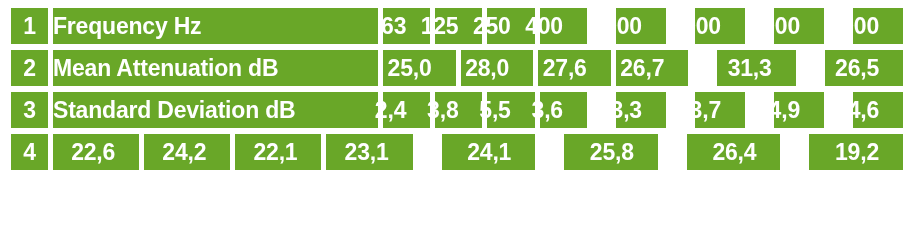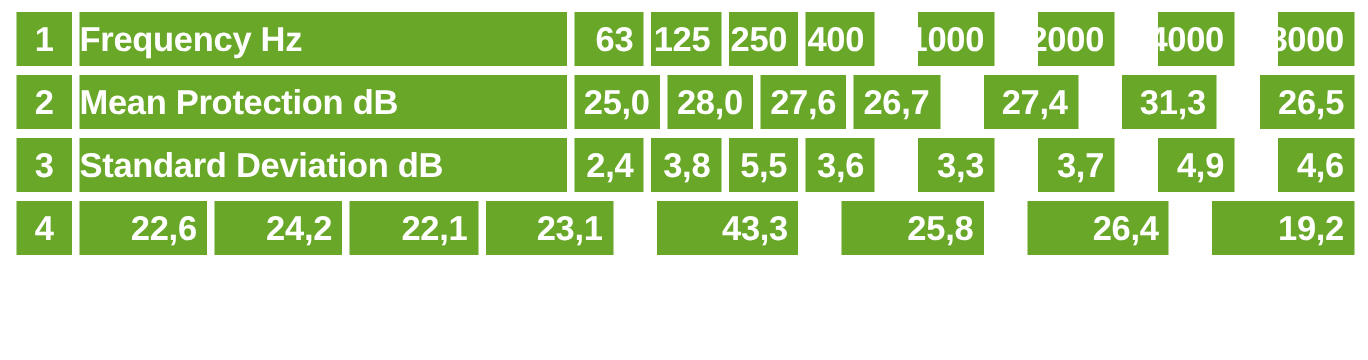--- a/index.html
+++ b/index.html
@@ -63,21 +63,21 @@
   .table-row.row-condensed .cell-label {
     font-size: 22px;
     letter-spacing: -0.9px;
     word-spacing: -3px;
   }
 
   .cell-value {
     flex: 1 1 0;
     min-width: 0;
     justify-content: flex-end;
-    padding-right: 7px;
+    padding-right: 24px;
     font-size: 23px;
   }
 
   
   .cell-value.wide {
     flex: 1.12 1 0;
     margin-left: 24px;
   }
 </style>
 </head>
@@ -93,26 +93,25 @@
     <div class="cell cell-value">250</div>
     <div class="cell cell-value">400</div>
     <div class="cell cell-value wide">1000</div>
     <div class="cell cell-value wide">2000</div>
     <div class="cell cell-value wide">4000</div>
     <div class="cell cell-value wide">8000</div>
   </div>
 
   <div class="table-row">
     <div class="cell cell-index">2</div>
-    <div class="cell cell-label">Mean Protection dB</div>
+    <div class="cell cell-label">Mean Attenuation dB</div>
     <div class="cell cell-value">25,0</div>
     <div class="cell cell-value">28,0</div>
     <div class="cell cell-value">27,6</div>
     <div class="cell cell-value">26,7</div>
-    <div class="cell cell-value wide">27,4</div>
     <div class="cell cell-value wide">31,3</div>
     <div class="cell cell-value wide">26,5</div>
   </div>
 
   <div class="table-row">
     <div class="cell cell-index">3</div>
     <div class="cell cell-label">Standard Deviation dB</div>
     <div class="cell cell-value">2,4</div>
     <div class="cell cell-value">3,8</div>
     <div class="cell cell-value">5,5</div>
@@ -122,19 +121,19 @@
     <div class="cell cell-value wide">4,9</div>
     <div class="cell cell-value wide">4,6</div>
   </div>
 
   <div class="table-row row-condensed">
     <div class="cell cell-index">4</div>
     <div class="cell cell-value">22,6</div>
     <div class="cell cell-value">24,2</div>
     <div class="cell cell-value">22,1</div>
     <div class="cell cell-value">23,1</div>
-    <div class="cell cell-value wide">43,3</div>
+    <div class="cell cell-value wide">24,1</div>
     <div class="cell cell-value wide">25,8</div>
     <div class="cell cell-value wide">26,4</div>
     <div class="cell cell-value wide">19,2</div>
   </div>
 
 </div>
 
 </body></html>

